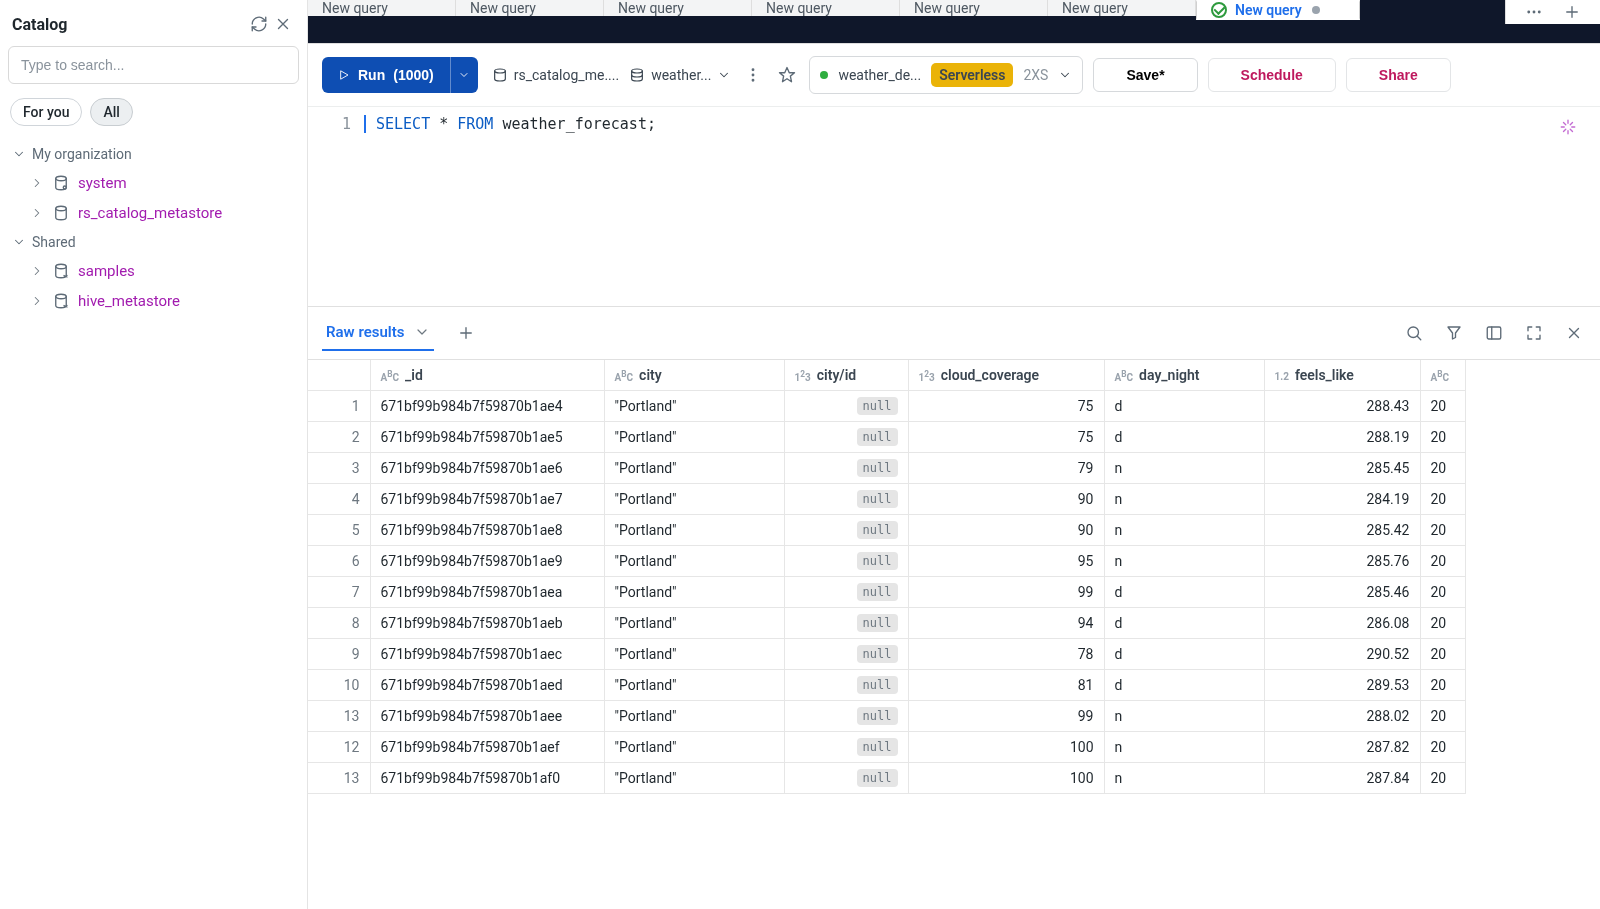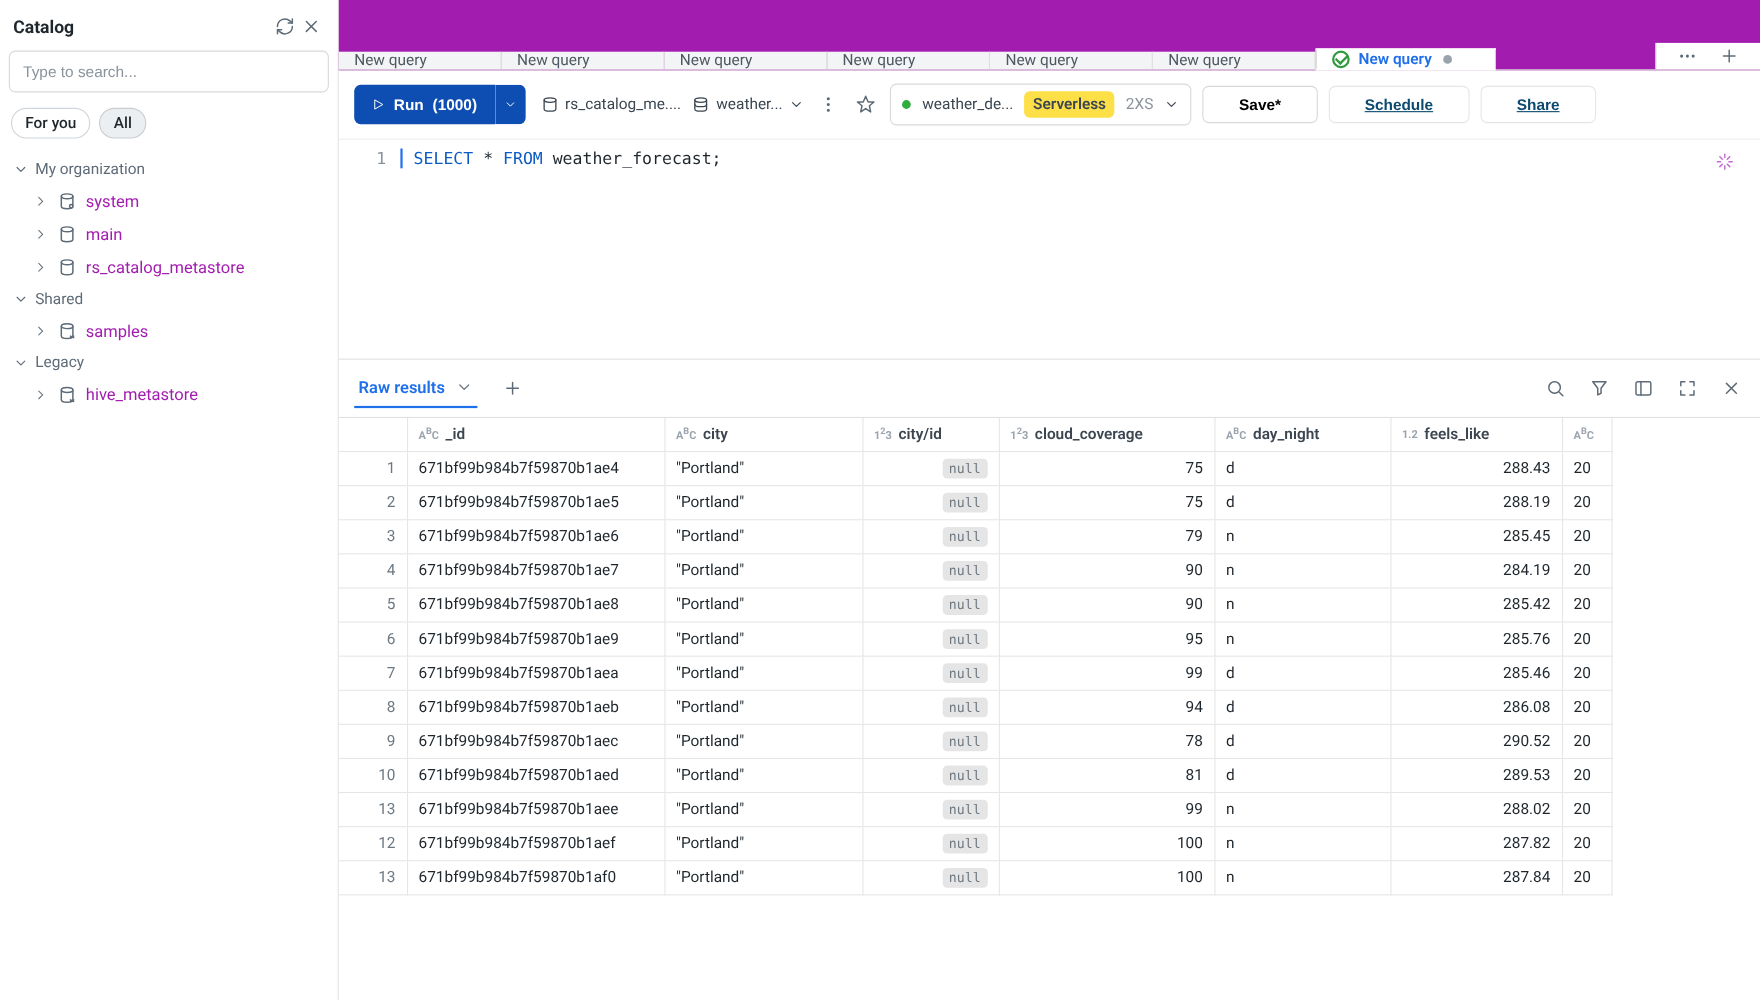--- a/index.html
+++ b/index.html
@@ -21,38 +21,38 @@
     .tree { font-size: 14px; color: #3b4651; }
     .section-h { display:flex; align-items:center; gap:6px; padding:6px 6px; color:#5e6b77; cursor:pointer;}
     .tree-item { display:flex; align-items:center; gap:8px; padding:6px 2px 6px 24px; cursor:pointer; border-radius:4px; color:#a21caf;}
     .tree-item svg.chev { width:14px; color:#6e7881;}
     .tree-item .db-ic { width:18px; color:#5e6b77; flex-shrink:0;}
     .tree-label { font-size: 15px; }
     
     
     .main { flex: 1; display: flex; flex-direction: column; min-width:0;}
     
-    .tabbar { display: flex; align-items: flex-end; border-bottom: 1px solid #dedede; height: 64px; background:#a21caf;}
+    .tabbar { display: flex; align-items: flex-start; border-bottom: 1px solid #dedede; height: 44px; background:#0f172a;}
     .tab { width: 148px; display: flex; align-items: center; padding: 0 14px; border-right: 1px solid #dedede; color: #4e5862; font-size: 14px; cursor: pointer; background:#f3f4f5;}
     .tab.active { background: #fff; color: #1f6feb; font-weight: 600; border-top: 2px solid #fff; border-bottom:2px solid #fff; margin-bottom:-1px; position:relative; width:164px; border-left:1px solid #d0d0d0; border-right:1px solid #d0d0d0;}
     .tab-right { display:flex; align-items:center; gap:14px; margin-left:auto; padding:0 16px; background:#fff; border-left:1px solid #dedede;}
     .green-check { width:16px; height:16px; border:2px solid #2e9a3d; border-radius:50%; display:inline-flex; align-items:center; justify-content:center; margin-right:8px;}
     .green-check::after { content:''; width:5px; height:8px; border-right:2px solid #2e9a3d; border-bottom:2px solid #2e9a3d; transform:rotate(45deg); margin-top:-2px;}
     .dirty-dot { width:8px; height:8px; border-radius:50%; background:#9aa3ad; margin-left:10px;}
     
     .toolbar { display:flex; align-items:center; padding:12px 14px; gap:10px; border-bottom:1px solid #eceeee;}
     .run-group { display:flex; align-items:stretch; }
     .run-btn { background:#0e4eb3; color:#fff; border:none; border-radius:6px 0 0 6px; padding:0 16px; height:36px; display:flex; align-items:center; gap:8px; font-size:14px; font-weight:600; cursor:pointer;}
     .run-dd { background:#0e4eb3; color:#fff; border:none; border-left:1px solid rgba(255,255,255,.35); border-radius:0 6px 6px 0; width:28px; height:36px; display:flex; align-items:center; justify-content:center; cursor:pointer;}
     .warehouse-sel { display:flex; align-items:center; gap:6px; color:#3b4651; font-size:14px; cursor:pointer;}
     .cluster-box { border:1px solid #d6d9dc; border-radius:6px; padding:6px 10px; display:flex; align-items:center; gap:10px; font-size:14px; color:#3b4651;}
     .status-dot { width:8px; height:8px; border-radius:50%; background:#2fae3f; }
-    .chip { background:#fde047; border-radius:5px; padding:4px 8px; font-weight:600;}
+    .chip { background:#eab308; border-radius:5px; padding:4px 8px; font-weight:600;}
     .tool-btn { border:1px solid #d6d9dc; background:#fff; border-radius:6px; padding:8px 32px; font-size:14px; font-weight:600; cursor:pointer;}
-    .tool-btn.disabled { color:#0c4a6e; cursor:default; border-color:#e3e5e7;text-decoration:underline;}
+    .tool-btn.disabled { color:#be185d; cursor:default; border-color:#e3e5e7;}
     
     .editor { flex:0 0 200px; position:relative; border-bottom:1px solid #e0e0e0; padding:8px 0;}
     .editor-line { display:flex; font-family: ui-monospace, "SF Mono", Menlo, Consolas, monospace; font-size:15px;}
     .gutter { width:56px; text-align:right; padding-right:12px; color:#8a939c; border-right:1px solid transparent;}
     .code { padding-left:10px; border-left:2px solid #1f6feb; white-space:pre;}
     .kw { color:#0b5cc4; font-weight:500;}
     .sparkle { position:absolute; right:20px; top:8px; color:#c36bd2;}
     
     .results-bar { display:flex; align-items:center; padding:8px 14px; border-bottom:1px solid #e0e0e0;}
     .res-tab { color:#1f6feb; font-weight:600; font-size:15px; padding:8px 4px; border-bottom:2px solid #1f6feb; display:flex; align-items:center; gap:10px; cursor:pointer;}
@@ -118,30 +118,20 @@
           <span class="tree-label">system</span>
         </div>
         <div class="tree-item">
           <svg class="chev" width="14" height="14" viewBox="0 0 24 24">
             <path d="m9 6 6 6-6 6"></path>
           </svg>
           <svg class="db-ic" width="18" height="18" viewBox="0 0 24 24">
             <ellipse cx="12" cy="6" rx="7" ry="3"></ellipse>
             <path d="M5 6v12c0 1.7 3 3 7 3s7-1.3 7-3V6"></path>
           </svg>
-          <span class="tree-label">main</span>
-        </div>
-        <div class="tree-item">
-          <svg class="chev" width="14" height="14" viewBox="0 0 24 24">
-            <path d="m9 6 6 6-6 6"></path>
-          </svg>
-          <svg class="db-ic" width="18" height="18" viewBox="0 0 24 24">
-            <ellipse cx="12" cy="6" rx="7" ry="3"></ellipse>
-            <path d="M5 6v12c0 1.7 3 3 7 3s7-1.3 7-3V6"></path>
-          </svg>
           <span class="tree-label">rs_catalog_metastore</span>
         </div>
       </div>
 
     <div class="section-h">
       <svg width="14" height="14" viewBox="0 0 24 24">
           <path d="m6 9 6 6 6-6"></path>
         </svg>
       <span>Shared</span>
     </div>
@@ -152,26 +142,20 @@
           </svg>
           <svg class="db-ic" width="18" height="18" viewBox="0 0 24 24">
             <ellipse cx="12" cy="6" rx="7" ry="3"></ellipse>
             <path d="M5 6v12c0 1.7 3 3 7 3s7-1.3 7-3V6"></path>
             <path d="M16 18l4 2M20 18l-4 2"></path>
           </svg>
           <span class="tree-label">samples</span>
         </div>
       </div>
 
-    <div class="section-h">
-      <svg width="14" height="14" viewBox="0 0 24 24">
-          <path d="m6 9 6 6 6-6"></path>
-        </svg>
-      <span>Legacy</span>
-    </div>
     <div id="legacy-items">
         <div class="tree-item">
           <svg class="chev" width="14" height="14" viewBox="0 0 24 24">
             <path d="m9 6 6 6-6 6"></path>
           </svg>
           <svg class="db-ic" width="18" height="18" viewBox="0 0 24 24">
             <ellipse cx="12" cy="6" rx="7" ry="3"></ellipse>
             <path d="M5 6v12c0 1.7 3 3 7 3s7-1.3 7-3V6"></path>
             <path d="M16 18l4 2M20 18l-4 2"></path>
           </svg>

